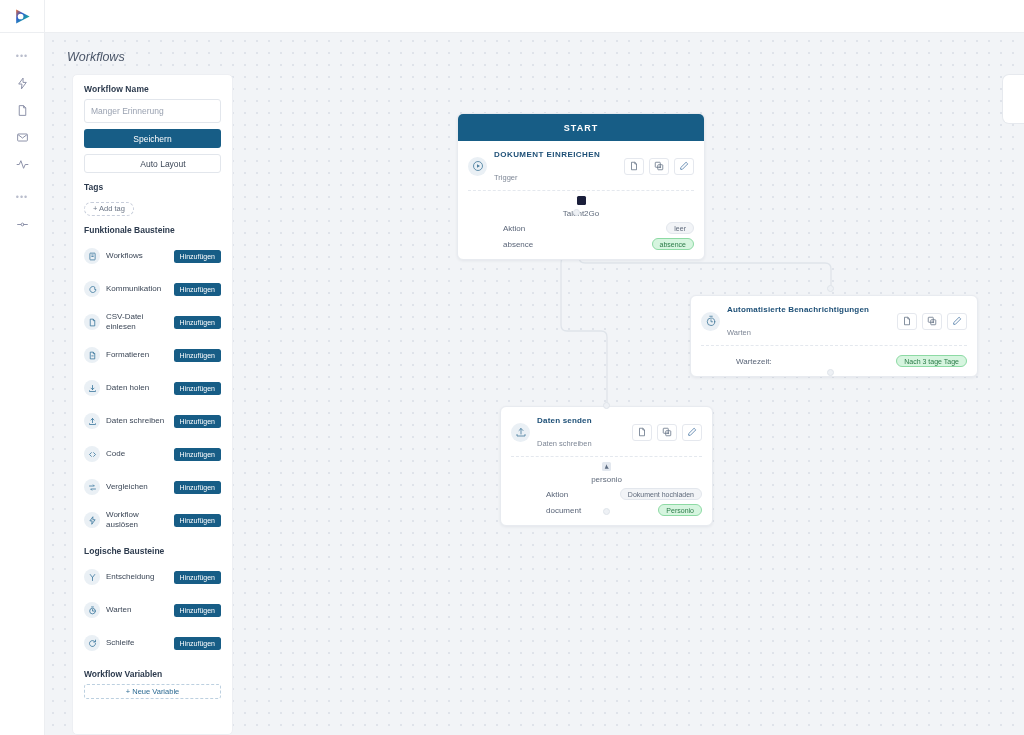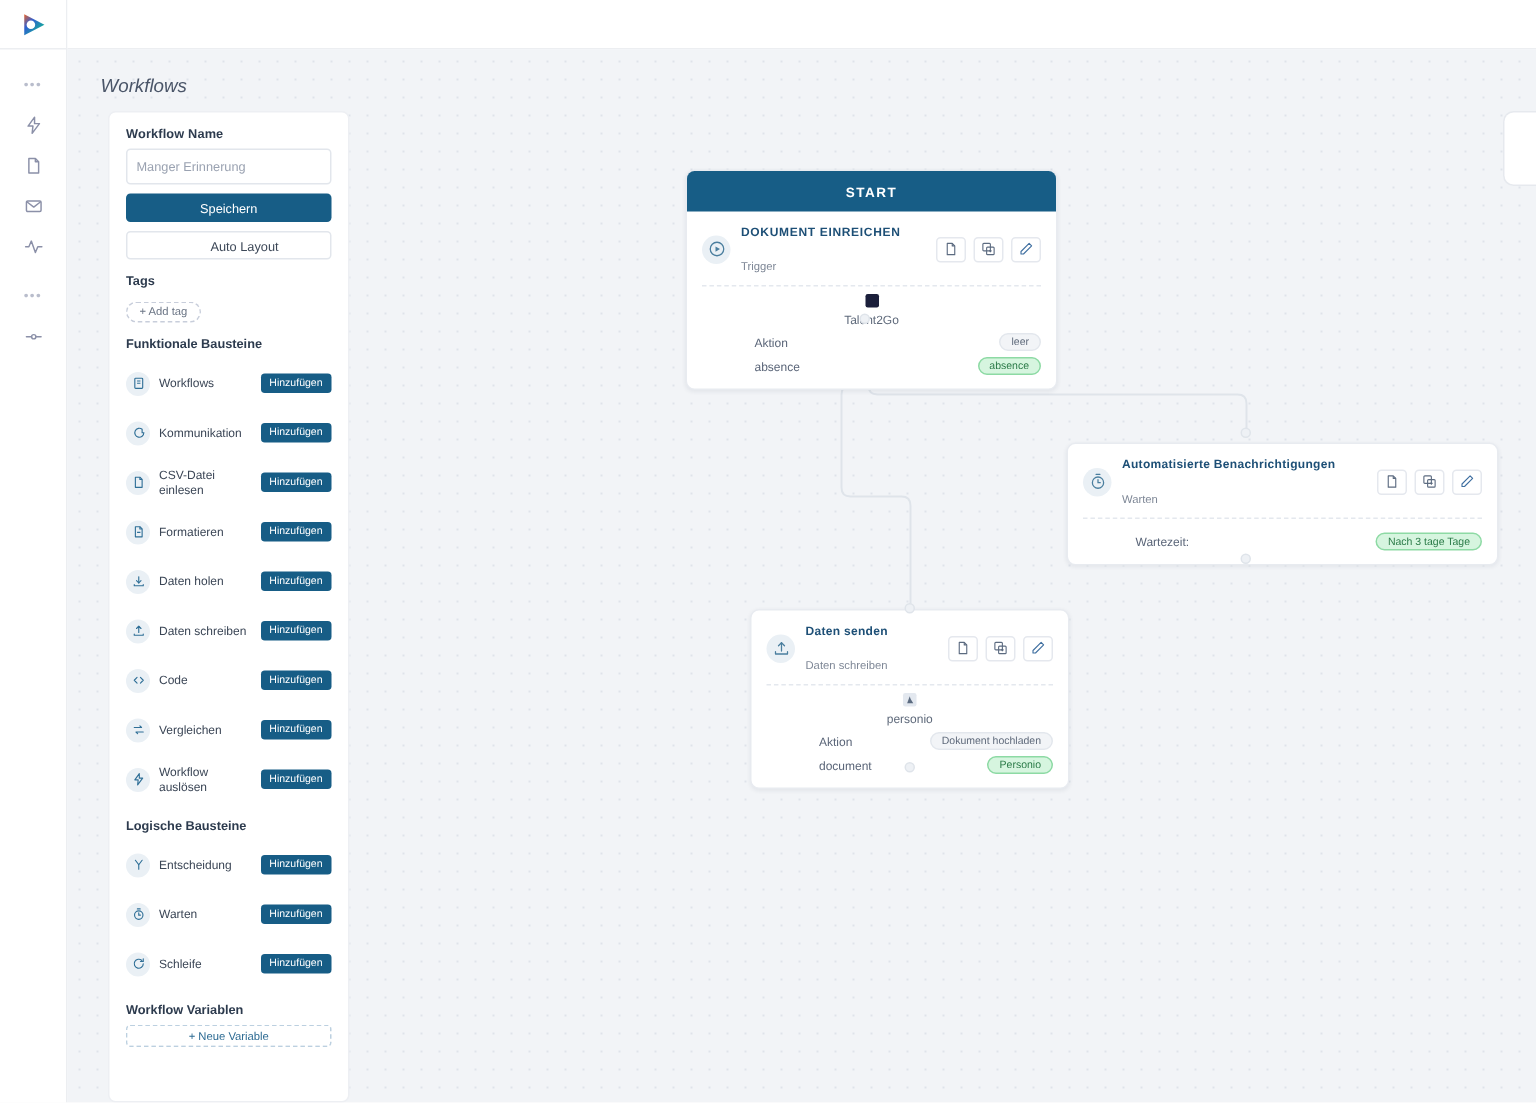--- a/index.html
+++ b/index.html
@@ -305,21 +305,21 @@
           <span class="badge badge-gray">leer</span>
         </div>
         <div class="kv">
           <span class="kv-key">absence</span>
           <span class="badge badge-green">absence</span>
         </div>
       </div>
     </div>
     <div class="port" style="left:528px; top:176px;"></div>
 
-    <div class="node" style="left:666px; top:262px; width:288px;">
+    <div class="node" style="left:645px; top:262px; width:288px;">
       <div class="node-hdr">
         <div class="node-ico">
           <svg width="12" height="12" viewBox="0 0 24 24" fill="none" stroke="#4a7e9e" stroke-width="1.7" stroke-linecap="round">
             <circle cx="12" cy="13.5" r="7.5"></circle>
               <path d="M12 9.5 V13.5 H15"></path>
               <path d="M9.5 2.5 h5"></path>
           </svg>
         </div>
         <div class="node-titles">
           <div class="node-title">Automatisierte Benachrichtigungen</div>

